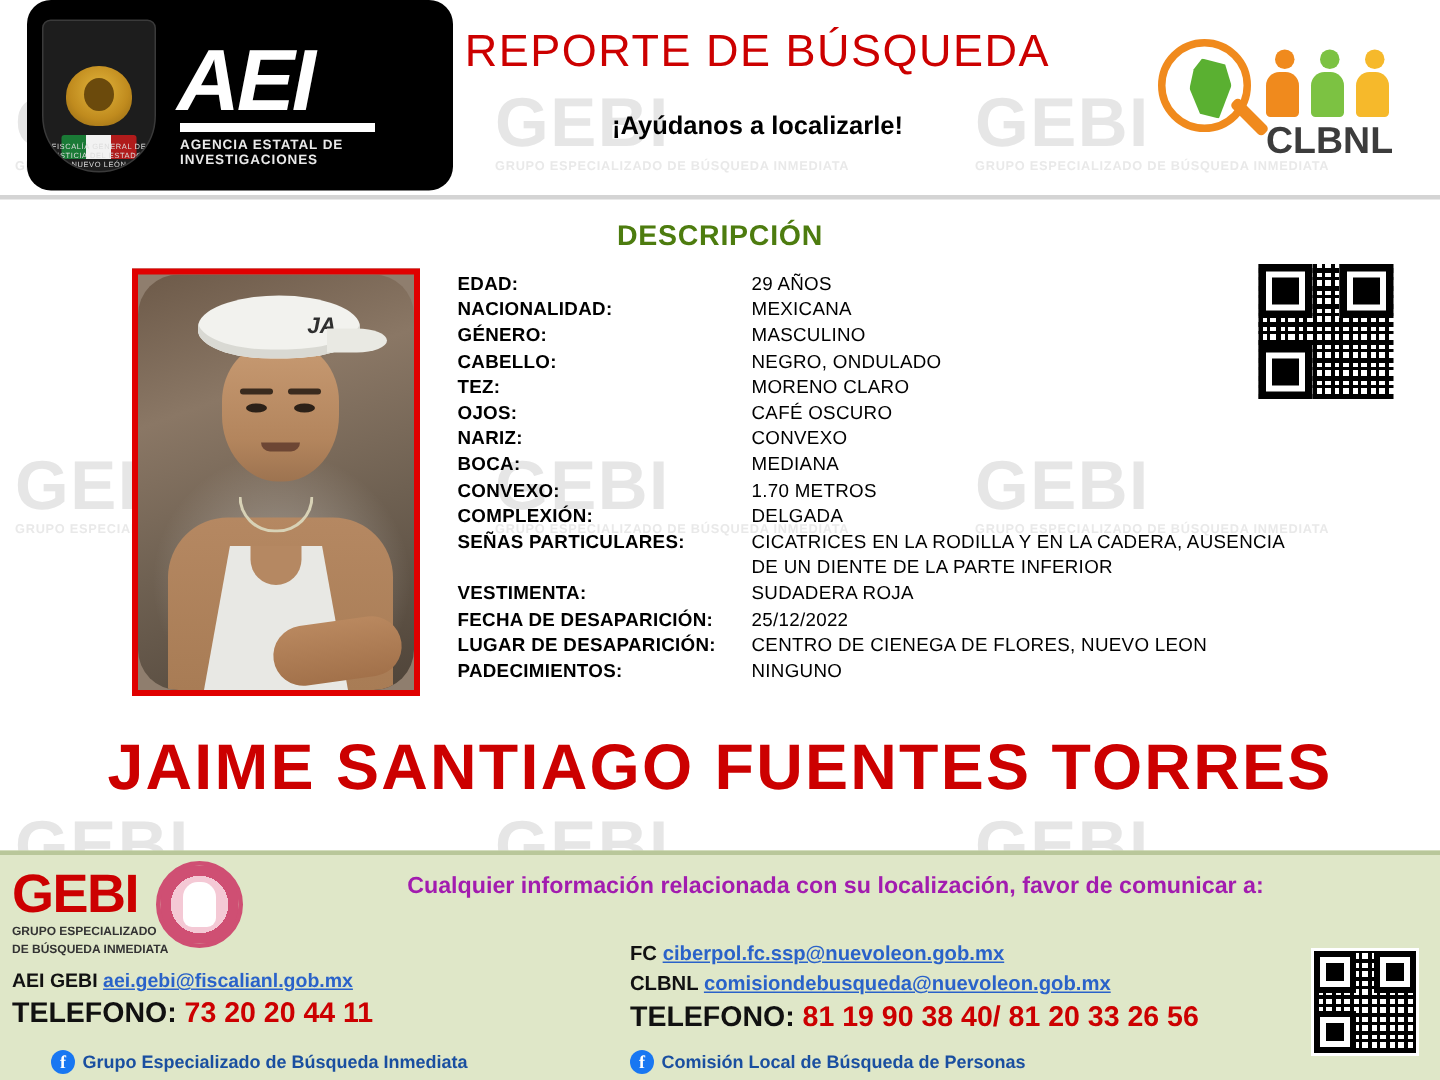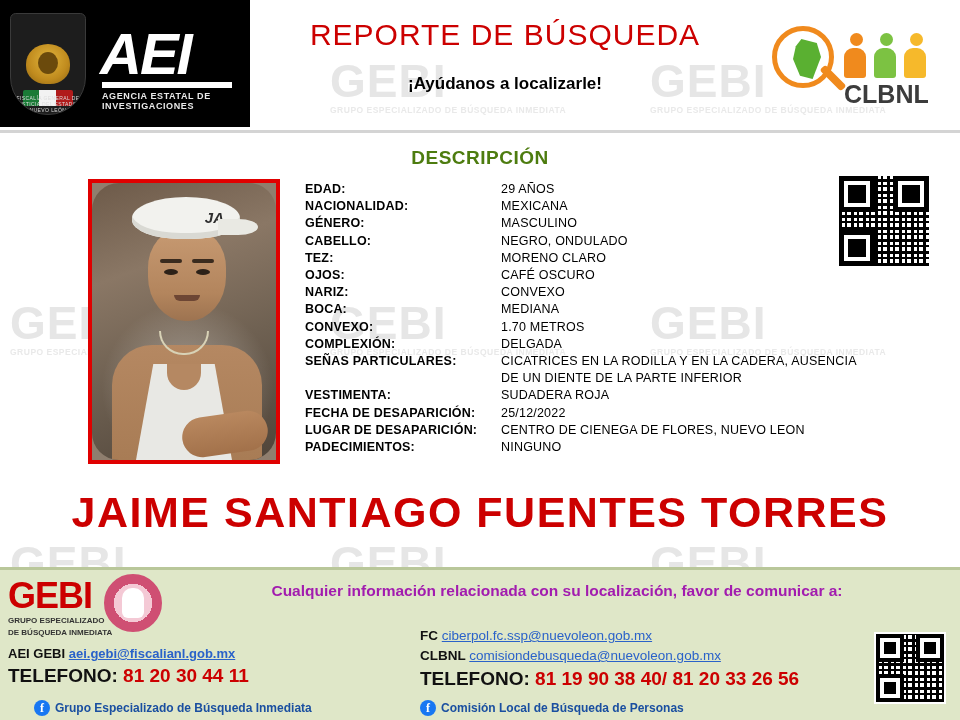--- a/index.html
+++ b/index.html
@@ -37,25 +37,26 @@
   
   .header {
     position: relative;
     height: 130px;
     border-bottom: 3px solid #d4d4d4;
     z-index: 2;
     background: transparent;
   }
   .header-left {
     position: absolute;
-    left: 0; top: 0;
-    width: 250px; height: 127px;
+    left: 18px; top: 0;
+    width: 284px; height: 127px;
     background: #000;
     display: flex;
     align-items: center;
+    border-radius: 16px;
   }
   .shield-wrap {
     width: 96px; height: 127px;
     display:flex; align-items:center; justify-content:center;
     position: relative;
   }
   .shield {
     width: 74px; height: 100px;
     background: #1d1d1d;
     border-radius: 6px 6px 40px 40px;
@@ -333,21 +334,21 @@
   .contact-line { font-size: 13px; font-weight:bold; color:#111; margin-bottom: 4px;}
   .contact-line a, .mail {
     color:#2a62c9; text-decoration: underline; font-weight: bold;
   }
   .tel-line { font-size: 19px; font-weight:bold; color:#111; }
   .tel-num { color:#cc0000; }
   .contact-right {
     position:absolute; left: 420px; top: 58px; width: 440px;
   }
   .cr-line { font-size: 13.5px; font-weight:bold; color:#111; margin-bottom: 5px; }
-  .cr-line .mail { font-weight: normal; }
+  .cr-line .mail { font-weight: bold; }
   .footer-qr {
     position:absolute; right: 14px; top: 62px; width: 72px; height: 72px; background:#fff; padding:2px; box-sizing:border-box;
   }
   .fb-row {
     position:absolute; bottom: 4px; display:flex; align-items:center; gap:5px;
   }
   .fb-row.left { left: 34px; }
   .fb-row.right { left: 420px; }
   .fb-icon {
     width: 16px; height:16px; border-radius:50%; background:#1877f2; color:#fff;
@@ -548,21 +549,21 @@
 
   <div class="footer-title">Cualquier información relacionada con su localización, favor de comunicar a:</div>
 
   <div class="contact-left">
     <div class="contact-line">
       <span>AEI GEBI</span>
       <a class="mail" href="#">aei.gebi@fiscalianl.gob.mx</a>
     </div>
     <div class="tel-line">
       <span>TELEFONO:</span>
-      <span class="tel-num">81 20 30 44 11</span>
+      <span class="tel-num">73 20 20 44 11</span>
     </div>
   </div>
 
   <div class="contact-right">
     <div class="cr-line">
       <span>FC</span>
       <a class="mail" href="#">ciberpol.fc.ssp@nuevoleon.gob.mx</a>
     </div>
     <div class="cr-line">
       <span>CLBNL</span>

